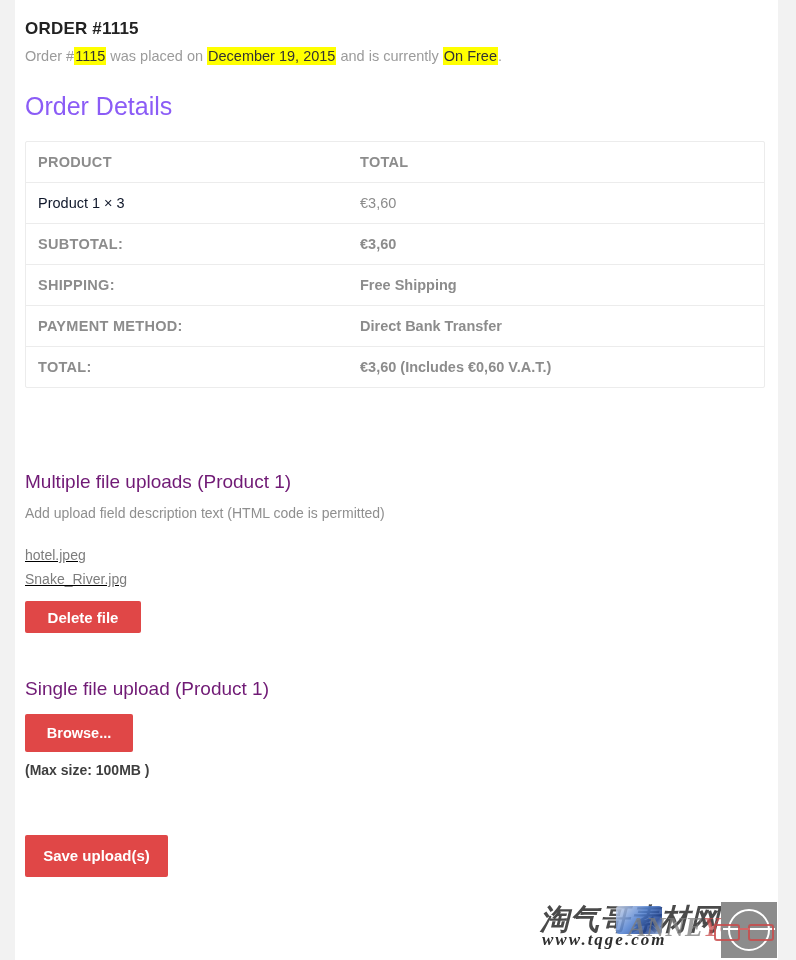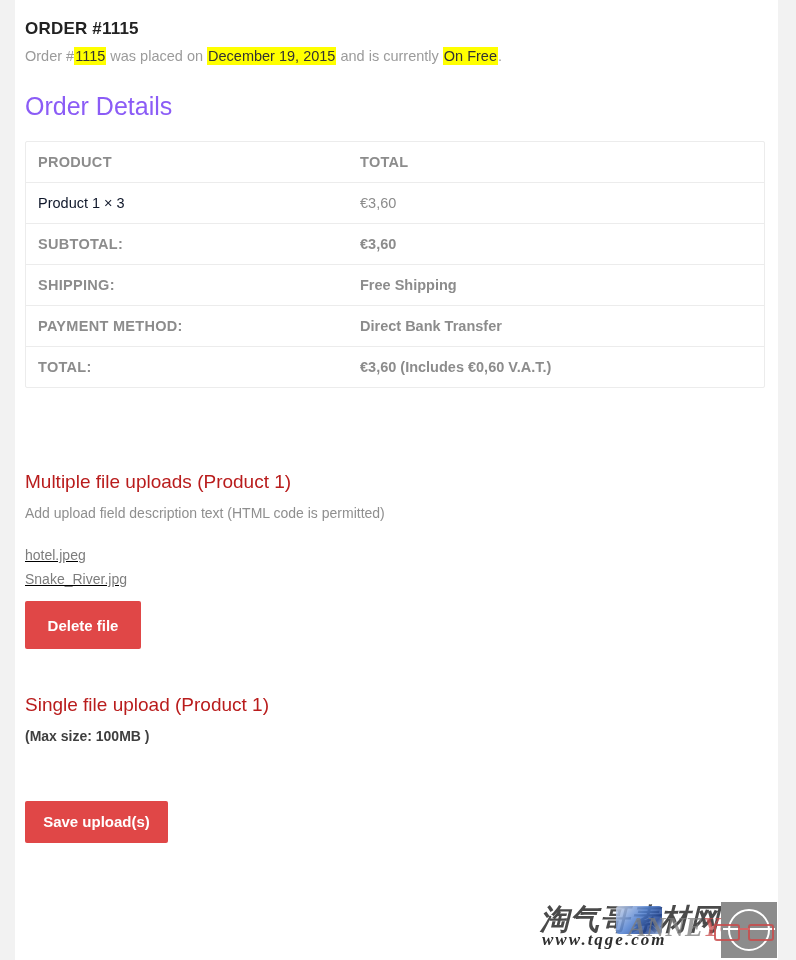--- a/index.html
+++ b/index.html
@@ -129,21 +129,21 @@
 
   
   .upload-section { padding-top: 0; }
 
   #multi-upload-block { margin-top: 82px; }
 
   .upload-heading {
     margin: 0;
     font-size: 19px;
     font-weight: normal;
-    color: #b91c1c;
+    color: #701a75;
     line-height: 1.3;
   }
   .upload-desc {
     margin: 0;
     padding-top: 10px;
     font-size: 14px;
     color: #8f8f8f;
     line-height: 1.4;
   }
   .file-list {
@@ -168,21 +168,21 @@
     font-size: 15px;
     font-weight: bold;
     cursor: pointer;
     padding: 0;
     text-align: center;
     line-height: 1;
   }
   #delete-file-button {
     margin-top: 10px;
     width: 116px;
-    height: 48px;
+    height: 32px;
   }
   #browse-button {
     margin-top: 12px;
     width: 108px;
     height: 38px;
     font-size: 14.5px;
   }
   #save-uploads-button {
     width: 143px;
     height: 42px;
@@ -361,20 +361,21 @@
       <p class="upload-desc">Add upload field description text (HTML code is permitted)</p>
       <ul class="file-list">
         <li>hotel.jpeg</li>
         <li>Snake_River.jpg</li>
       </ul>
       <button id="delete-file-button" class="btn">Delete file</button>
     </div>
 
     <div id="single-upload-block" class="upload-section">
       <h3 class="upload-heading">Single file upload (Product 1)</h3>
+      <button id="browse-button" class="btn">Browse...</button>
       <p class="max-size-note">(Max size: 100MB )</p>
     </div>
 
     <div id="save-block">
       <button id="save-uploads-button" class="btn">Save upload(s)</button>
     </div>
 
   </div>
 </div>
 

